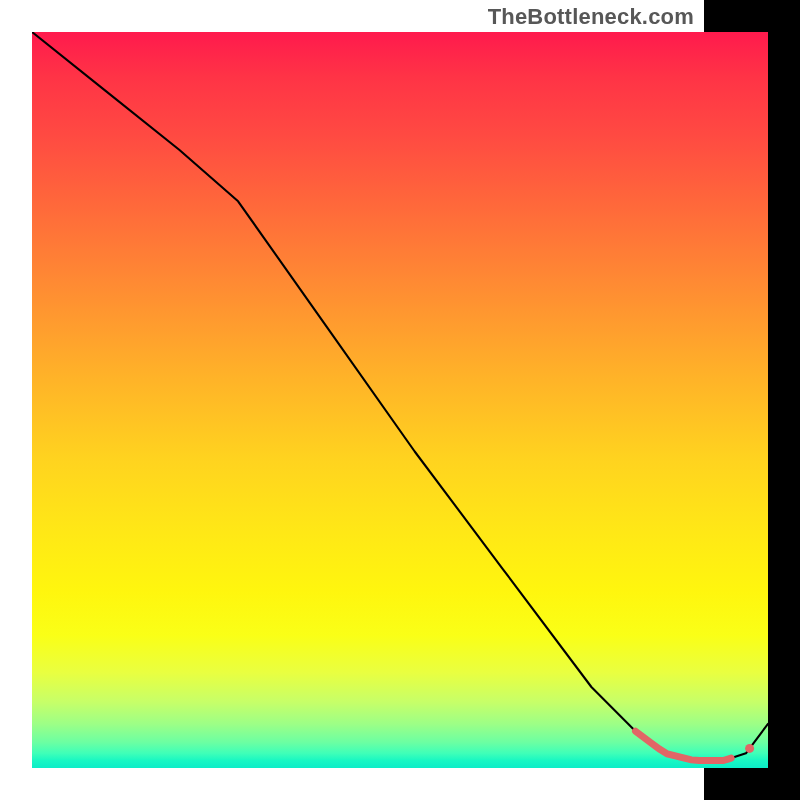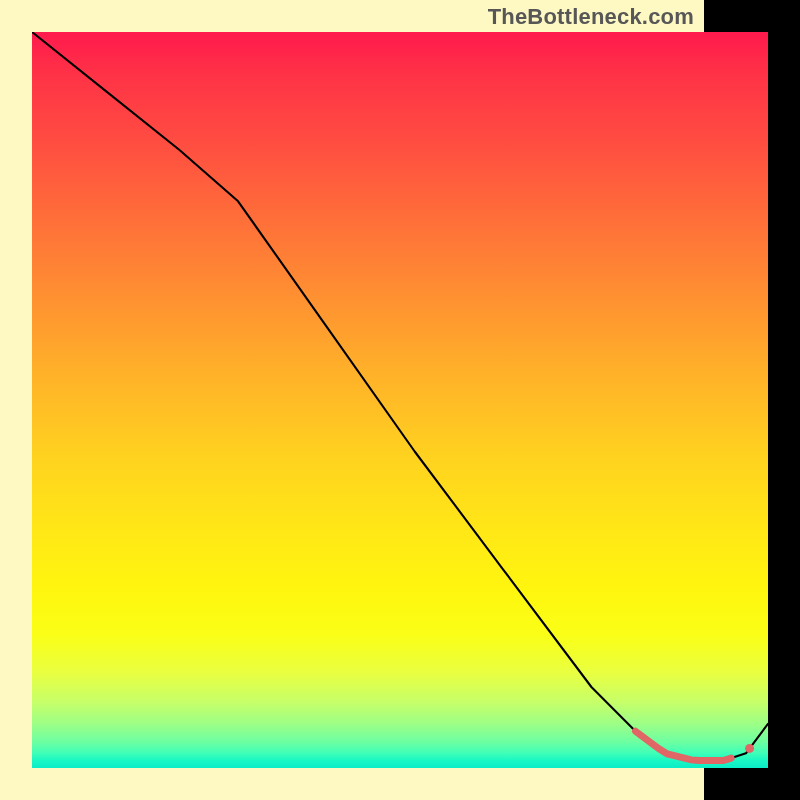--- a/index.html
+++ b/index.html
@@ -8,21 +8,21 @@
     width: 800px;
     height: 800px;
     background: #000;
     overflow: hidden;
     font-family: Arial, Helvetica, sans-serif;
   }
   .stage {
     position: relative;
     width: 704px;
     height: 800px;
-    background: #fef9c3;
+    background: #ffffff;
   }
   .watermark {
     position: absolute;
     top: 4px;
     right: 10px;
     color: #575757;
     font-size: 22px;
     font-weight: 600;
     letter-spacing: 0.2px;
     user-select: none;

